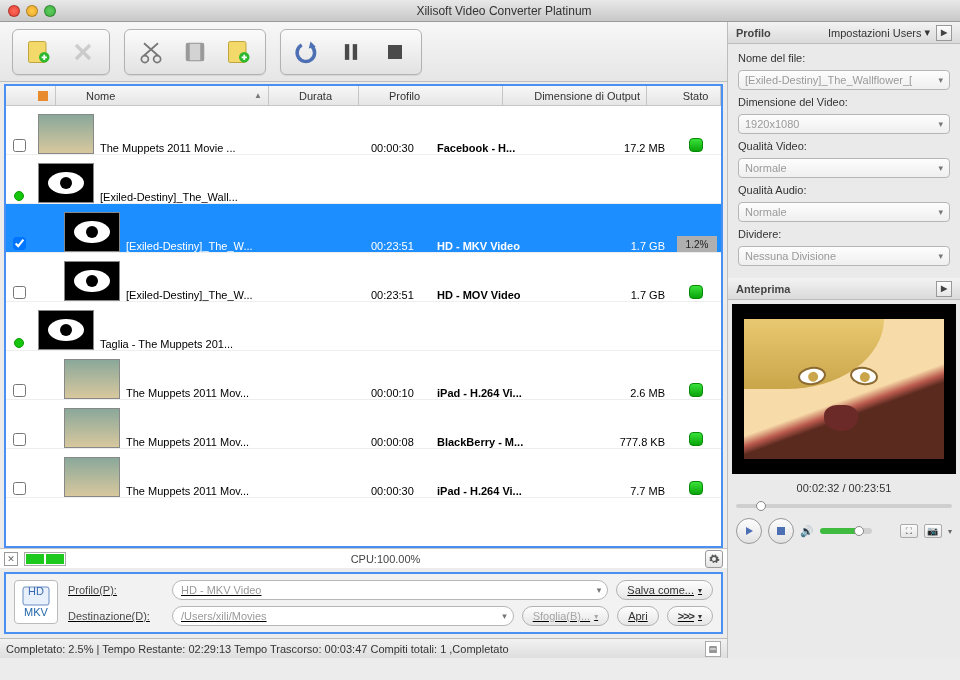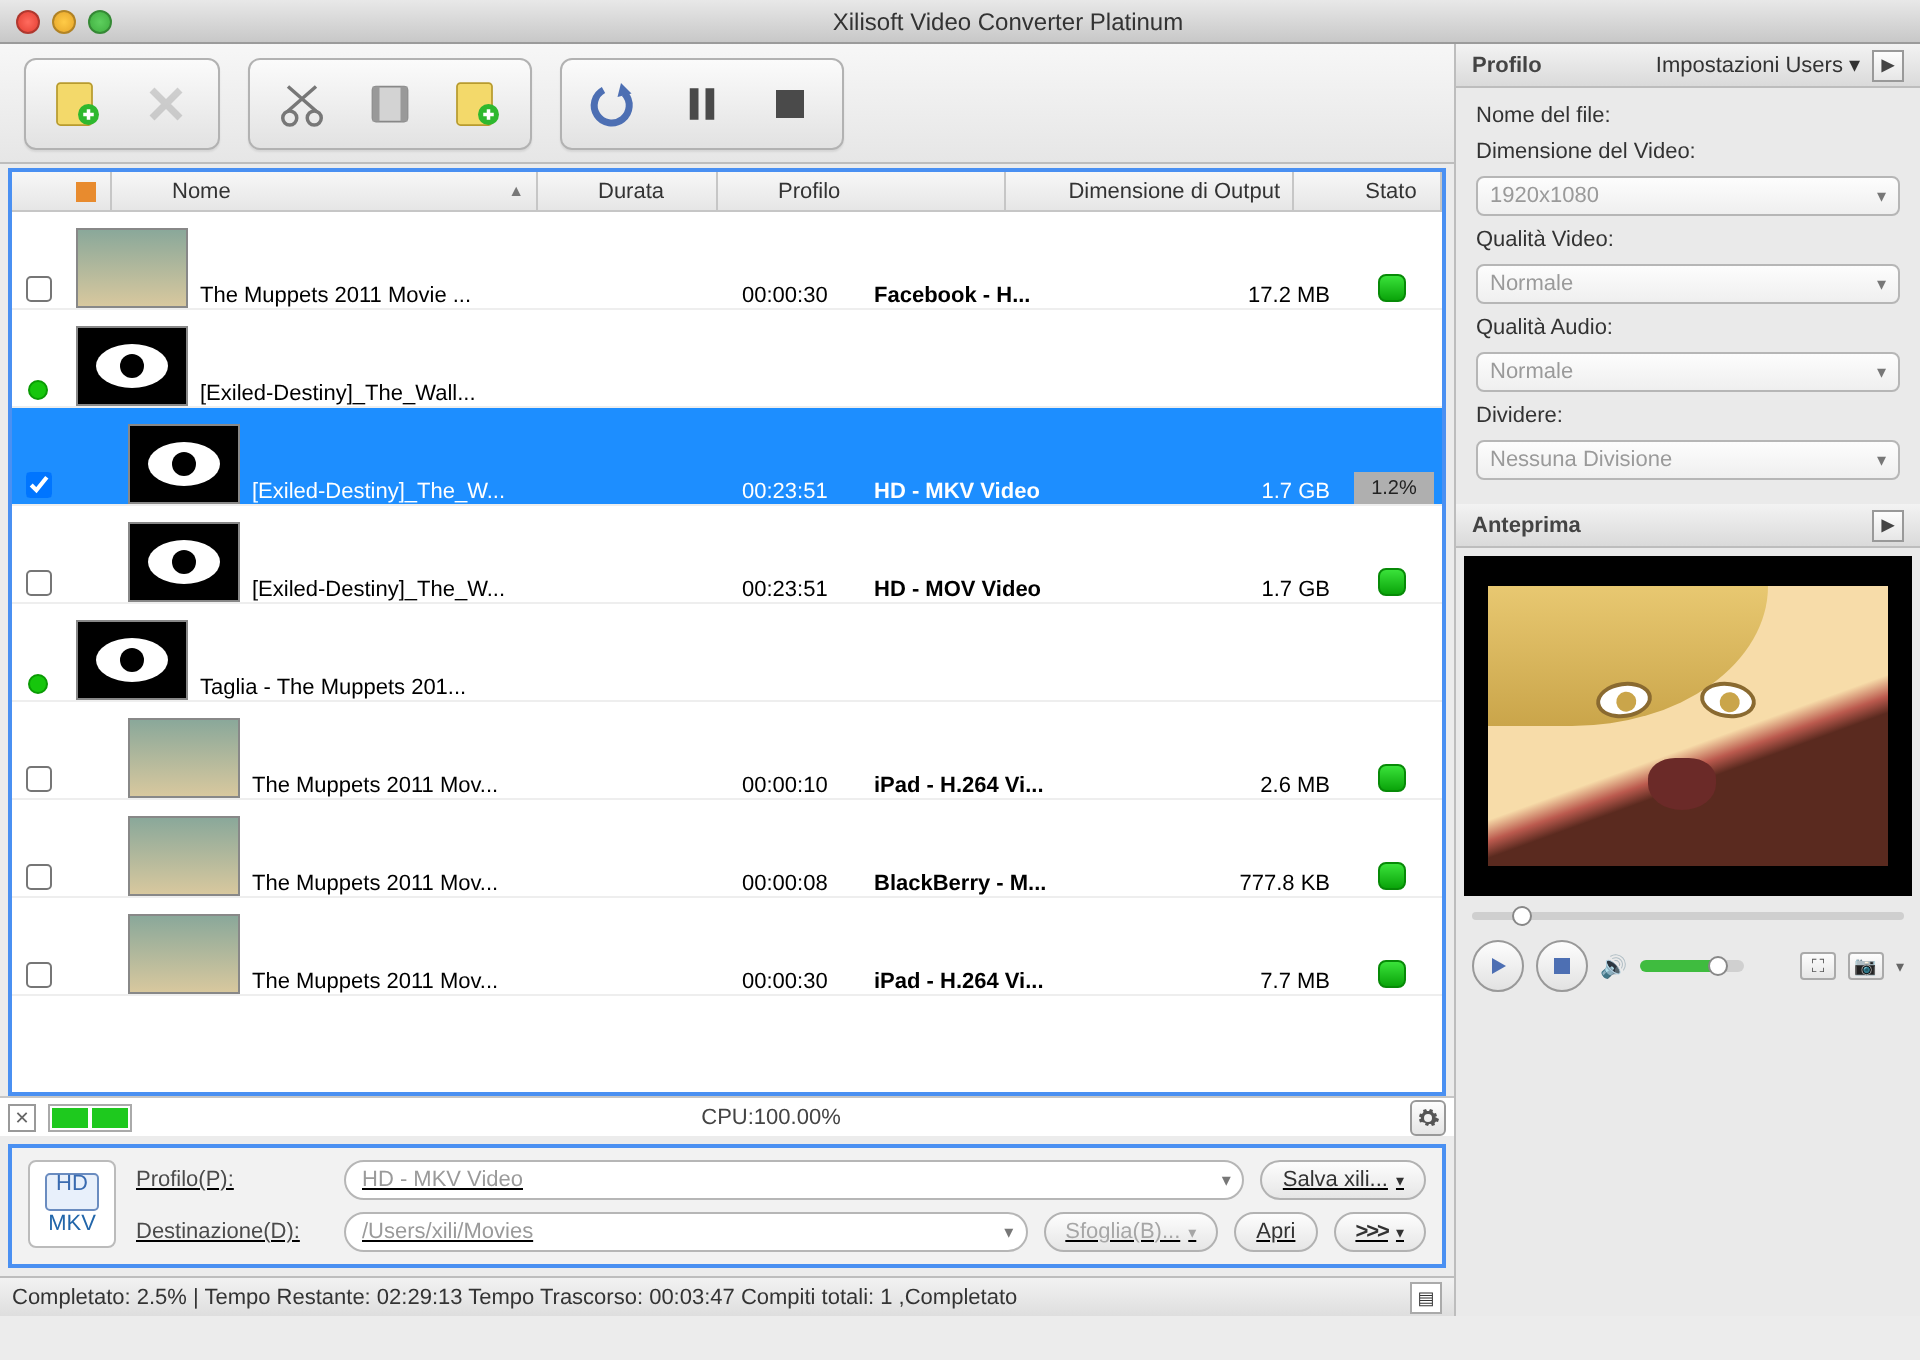--- a/index.html
+++ b/index.html
@@ -310,21 +310,21 @@
             <rect x="1" y="1" width="26" height="18" rx="2" fill="#e8f0fb" stroke="#6a8cc0"></rect>
             <text x="14" y="9" text-anchor="middle" font-size="6" fill="#3a6bb0">HD</text>
           </svg>
         <span>MKV</span>
       </div>
       <div class="bottom-fields">
         <div class="field-row">
           <span class="field-label">Profilo(P):</span>
           <div class="combo">HD - MKV Video</div>
           <div class="btn-small">
-              <span>Salva xili...</span> 
+              <span>Salva come...</span> 
               <span style="font-size:8px">▾</span>
             </div>
         </div>
         <div class="field-row">
           <span class="field-label">Destinazione(D):</span>
           <div class="combo">/Users/xili/Movies</div>
           <div class="btn-small disabled">
               <span>Sfoglia(B)...</span> 
               <span style="font-size:8px">▾</span>
             </div>
@@ -345,20 +345,21 @@
 
   <div class="right">
     <div class="rhead">
       <span>Profilo</span>
       <span class="spacer"></span>
       <span class="dd"><span>Impostazioni Users</span> ▾</span>
       <span class="sq">▶</span>
     </div>
     <div class="rbody">
       <div class="rlabel">Nome del file:</div>
+      <div class="rcombo">[Exiled-Destiny]_The_Wallflower_[</div>
       <div class="rlabel">Dimensione del Video:</div>
       <div class="rcombo">1920x1080</div>
       <div class="rlabel">Qualità Video:</div>
       <div class="rcombo">Normale</div>
       <div class="rlabel">Qualità Audio:</div>
       <div class="rcombo">Normale</div>
       <div class="rlabel">Dividere:</div>
       <div class="rcombo">Nessuna Divisione</div>
     </div>
 
@@ -368,20 +369,21 @@
         <span class="spacer"></span>
         <span class="sq">▶</span>
       </div>
       <div class="preview-screen">
         <div class="anime-face">
             <div class="eye l"></div>
             <div class="eye r"></div>
             <div class="mouth"></div>
           </div>
       </div>
+      <div class="preview-time">00:02:32 / 00:23:51</div>
       <div class="pv-slider">
           <div class="track"></div>
           <div class="knob"></div>
         </div>
       <div class="pv-controls">
         <div class="round-btn">
             <svg width="12" height="12" viewBox="0 0 12 12">
               <path d="M3 2l7 4-7 4z" fill="#4d6fb3"></path>
             </svg>
           </div>

